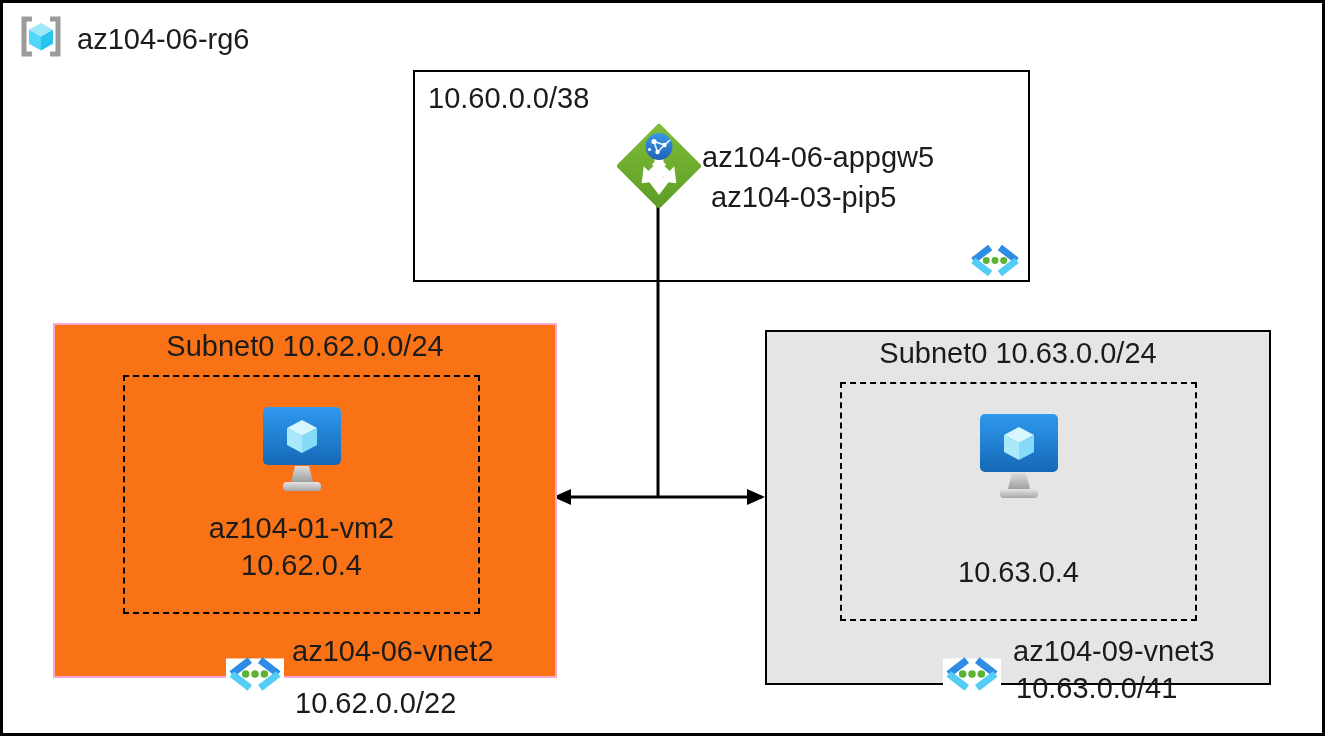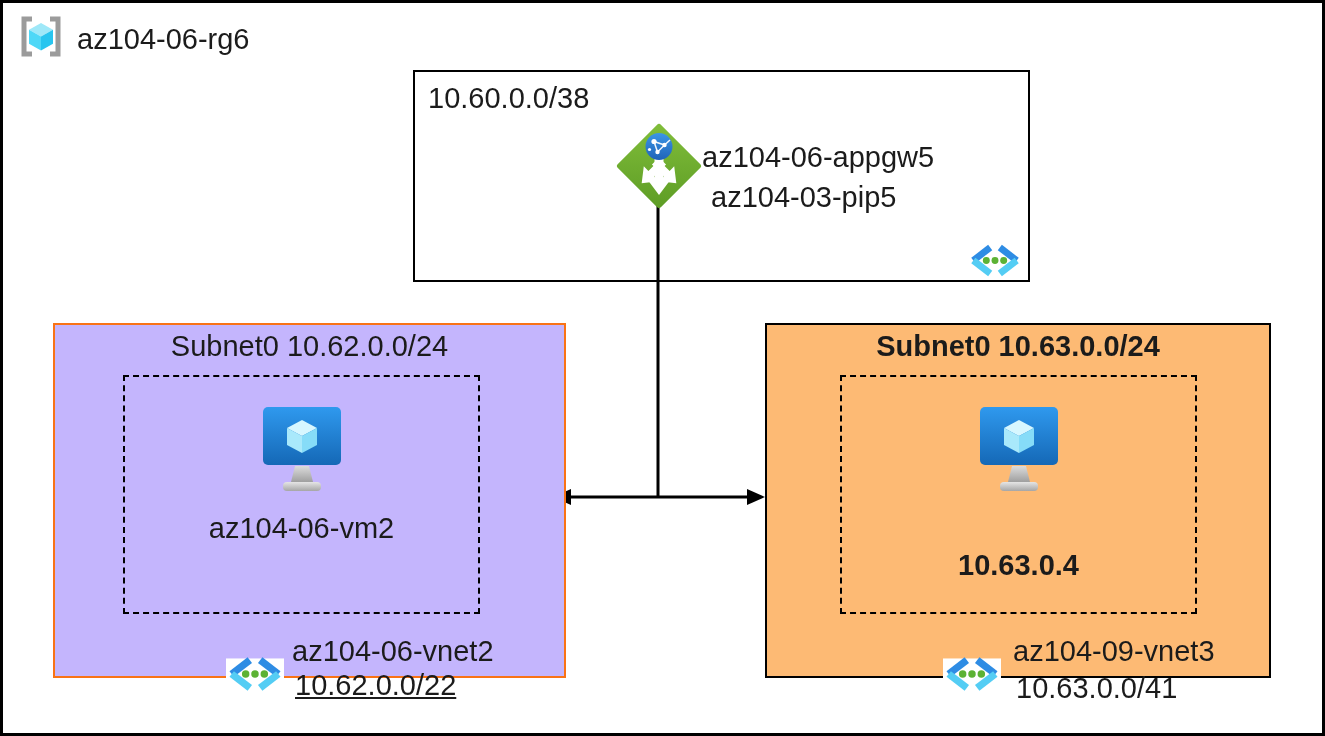--- a/index.html
+++ b/index.html
@@ -18,33 +18,33 @@
   
   .vnet1-box { left:413px; top:70px; width:613px; height:208px; border:2px solid #000; }
   .vnet1-label { left:428px; top:40px; }
   .vnet1-cidr  { left:428px; top:83px; }
   .appgw-icon { left:616px; top:123px; width:86px; height:86px; }
   .appgw-name { left:686px; top:142px;margin-left:16px; }
   .pip-name   { left:711px; top:182px; }
   .vnet1-net-icon { left:968px; top:243px; width:54px; height:35px; }
 
   
-  .box-left  { left:53px;  top:323px; width:500px; height:351px; border:2px solid #f97316; background:#c4b5fd;padding-left:9px; }
-  .box-right { left:765px; top:323px; width:502px; height:351px; border:2px solid #000; background:#fdba74;font-weight:bold; }
+  .box-left  { left:53px;  top:323px; width:500px; height:351px; border:2px solid #f9a8d4; background:#f97316; }
+  .box-right { left:765px; top:330px; width:502px; height:351px; border:2px solid #000; background:#e5e5e5; }
   .subnet-title { position:absolute; left:0; top:5px; width:100%; text-align:center; font-size:29px; }
   .dashed-box-left  { position:absolute; left:68px; top:50px; width:353px; height:235px; border:2px dashed #000; }
   .dashed-box-right { position:absolute; left:73px; top:50px; width:353px; height:235px; border:2px dashed #000; }
   .vm-icon { position:absolute; left:50%; transform:translateX(-50%); top:28px; width:80px; height:90px; }
   .vm-name { position:absolute; left:0; top:135px; width:100%; text-align:center; font-size:29px; }
   .vm-ip   { position:absolute; left:0; top:172px; width:100%; text-align:center; font-size:29px; }
 
   
   .vnet2-icon { left:226px; top:655px; width:58px; height:38px; }
   .vnet2-name { left:292px; top:636px; }
-  .vnet2-cidr { left:295px; top:670px;text-decoration:underline; }
+  .vnet2-cidr { left:295px; top:688px; }
   .vnet3-icon { left:943px; top:655px; width:58px; height:38px; }
   .vnet3-name { left:1013px; top:636px; }
   .vnet3-cidr { left:1016px; top:673px; }
 
   .overlay { position:absolute; inset:0; pointer-events:none; }
   svg { display:block; }
 </style>
 </head>
 <body>
 
@@ -143,21 +143,22 @@
             </linearGradient>
           </defs>
           <rect x="1" y="2" width="78" height="58" rx="5" fill="url(#vmg)"></rect>
           <path d="M40 15 L55 23 L40 31 L25 23 Z" fill="#d7f7ff"></path>
           <path d="M25 23 L40 31 V48 L25 40 Z" fill="#a9e9fb"></path>
           <path d="M55 23 L40 31 V48 L55 40 Z" fill="#86dcf8"></path>
           <path d="M33 61 L47 61 L51 77 L29 77 Z" fill="url(#stg)"></path>
           <rect x="21" y="77" width="38" height="9" rx="4" fill="url(#bsg)"></rect>
         </svg>
       </div>
-      <div class="vm-name">az104-06-vm2</div>
+      <div class="vm-name">az104-01-vm2</div>
+      <div class="vm-ip">10.62.0.4</div>
     </div>
   </div>
   <div class="abs vnet2-icon">
     <svg width="58" height="38" viewBox="0 0 56 36">
       <rect x="0" y="3" width="56" height="30" fill="#fff"></rect>
       <line x1="23" y1="4.5" x2="5.5" y2="18" stroke="#2e8ce4" stroke-width="7"></line>
       <line x1="5.5" y1="18" x2="23" y2="31.5" stroke="#54cdf4" stroke-width="7"></line>
       <line x1="33" y1="4.5" x2="50.5" y2="18" stroke="#2e8ce4" stroke-width="7"></line>
       <line x1="50.5" y1="18" x2="33" y2="31.5" stroke="#54cdf4" stroke-width="7"></line>
       <circle cx="19" cy="18" r="3.6" fill="#5cb234"></circle>

